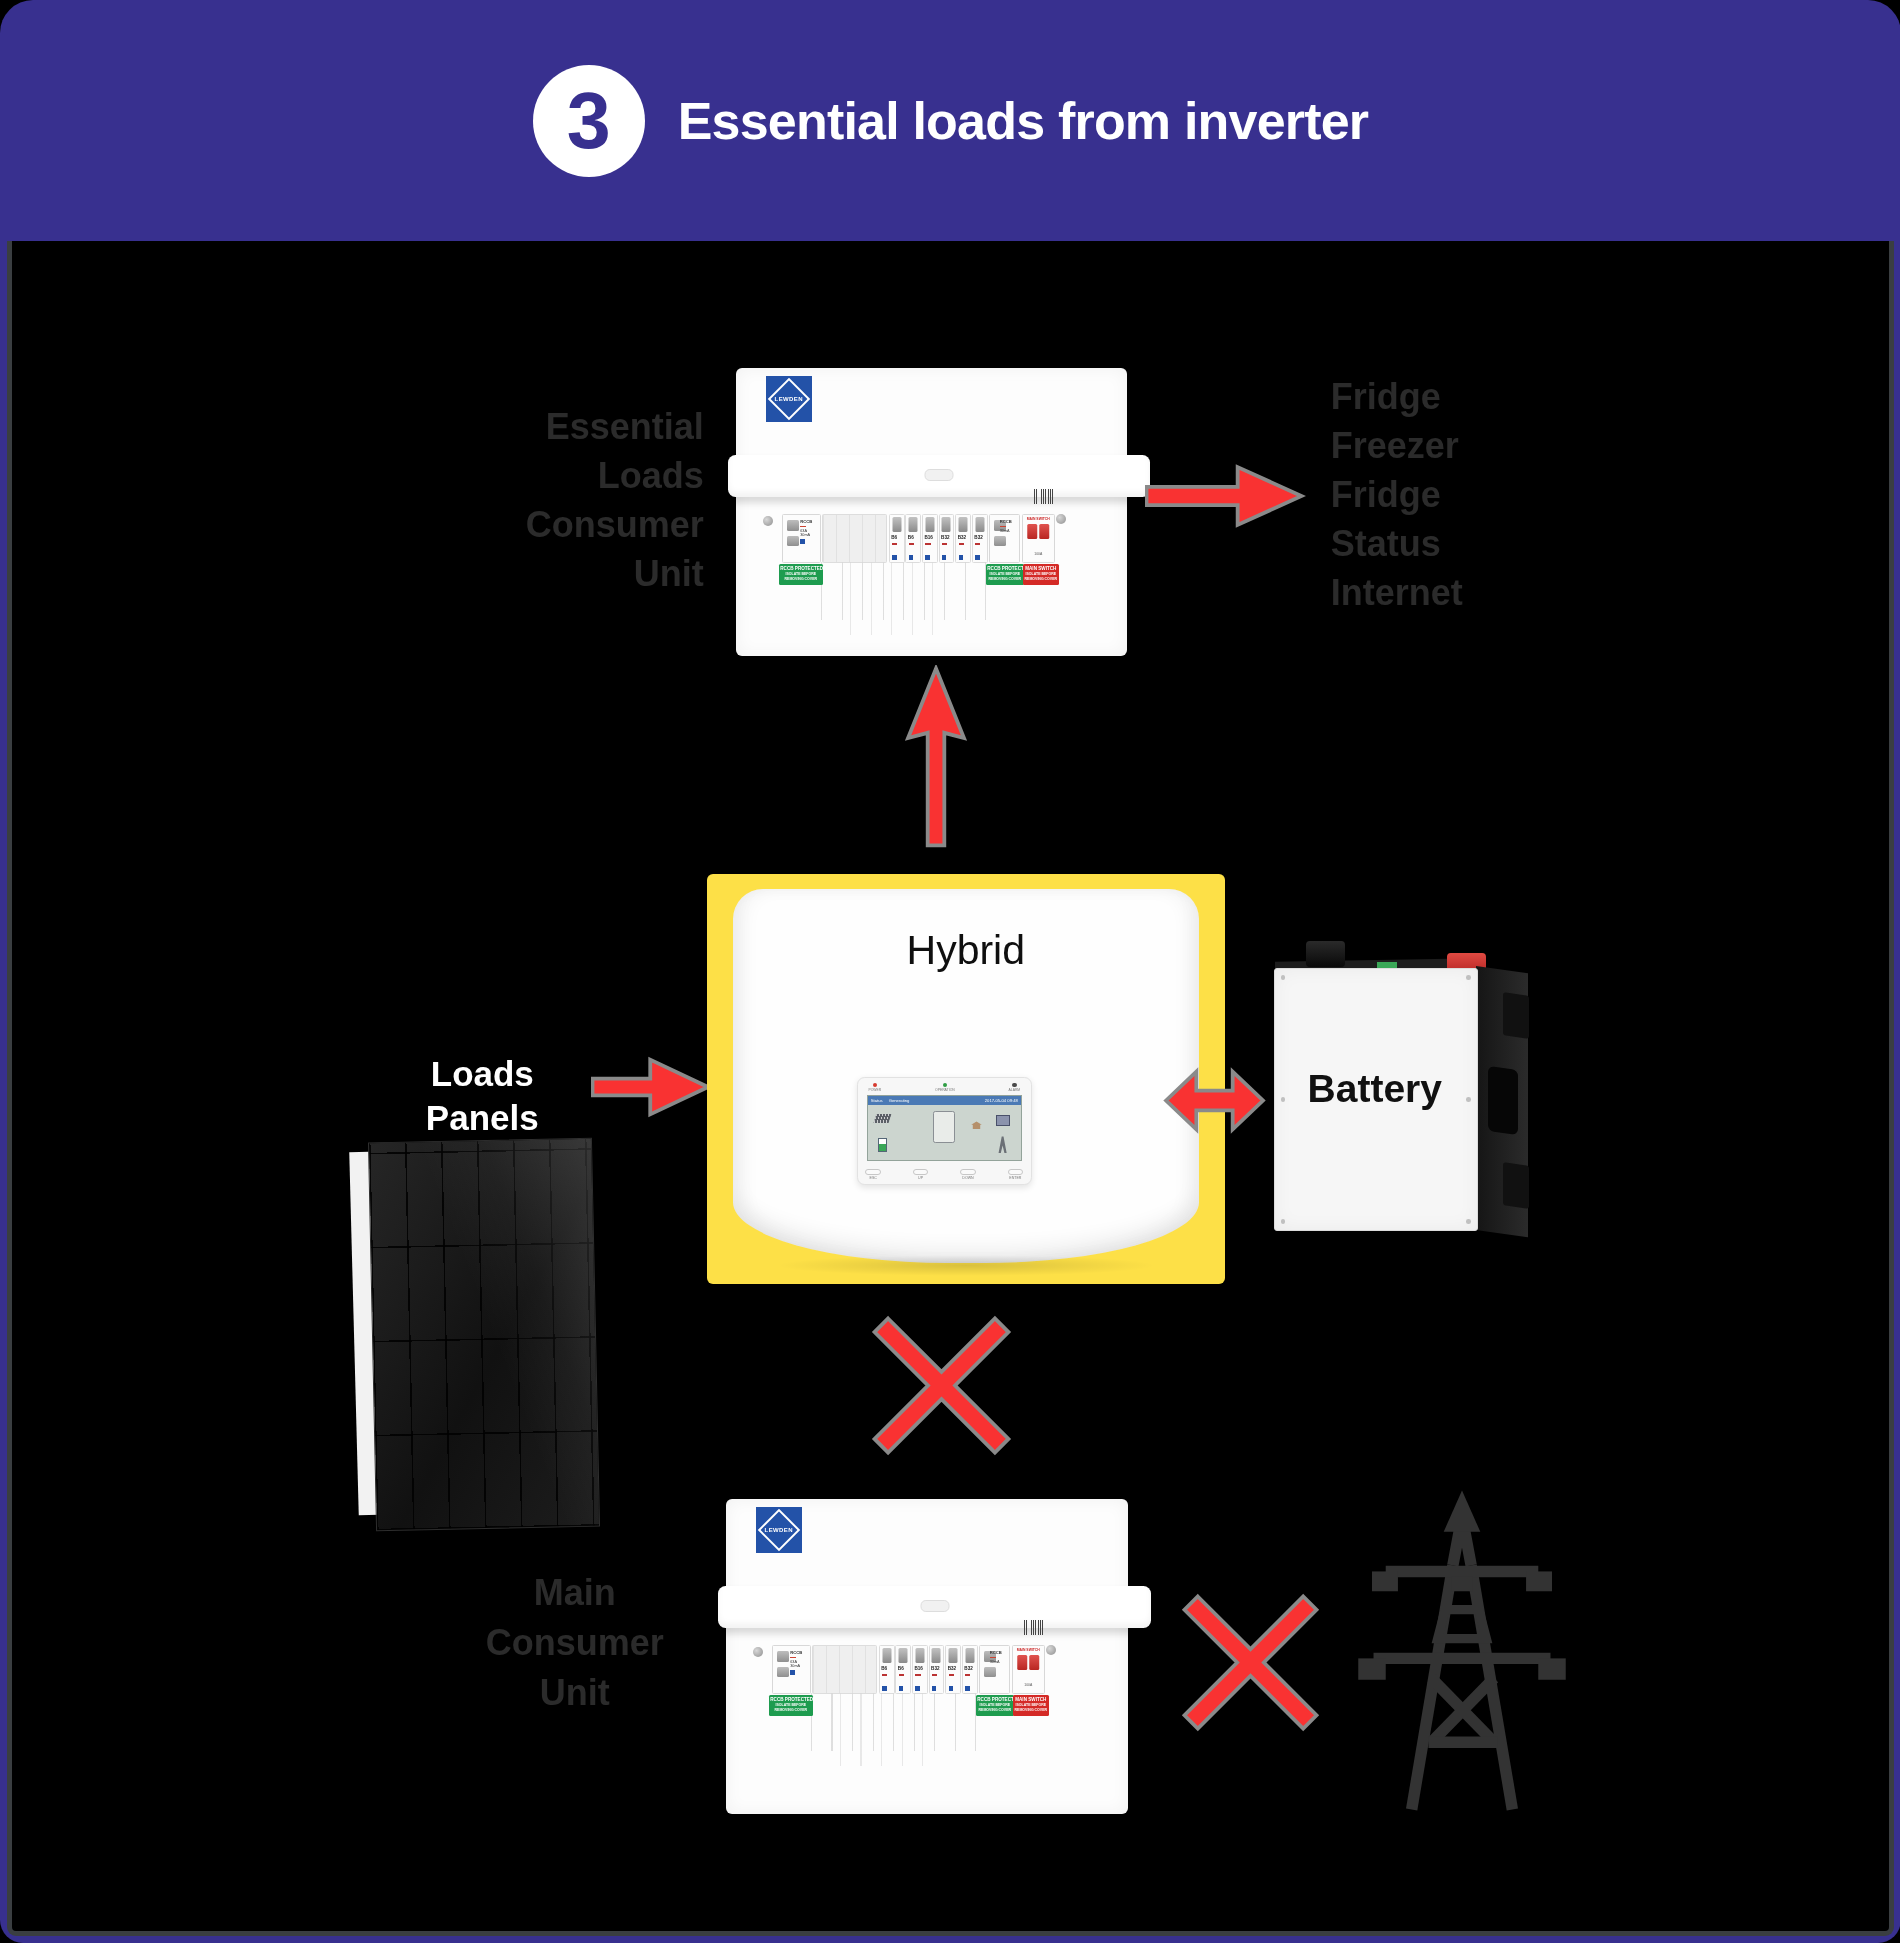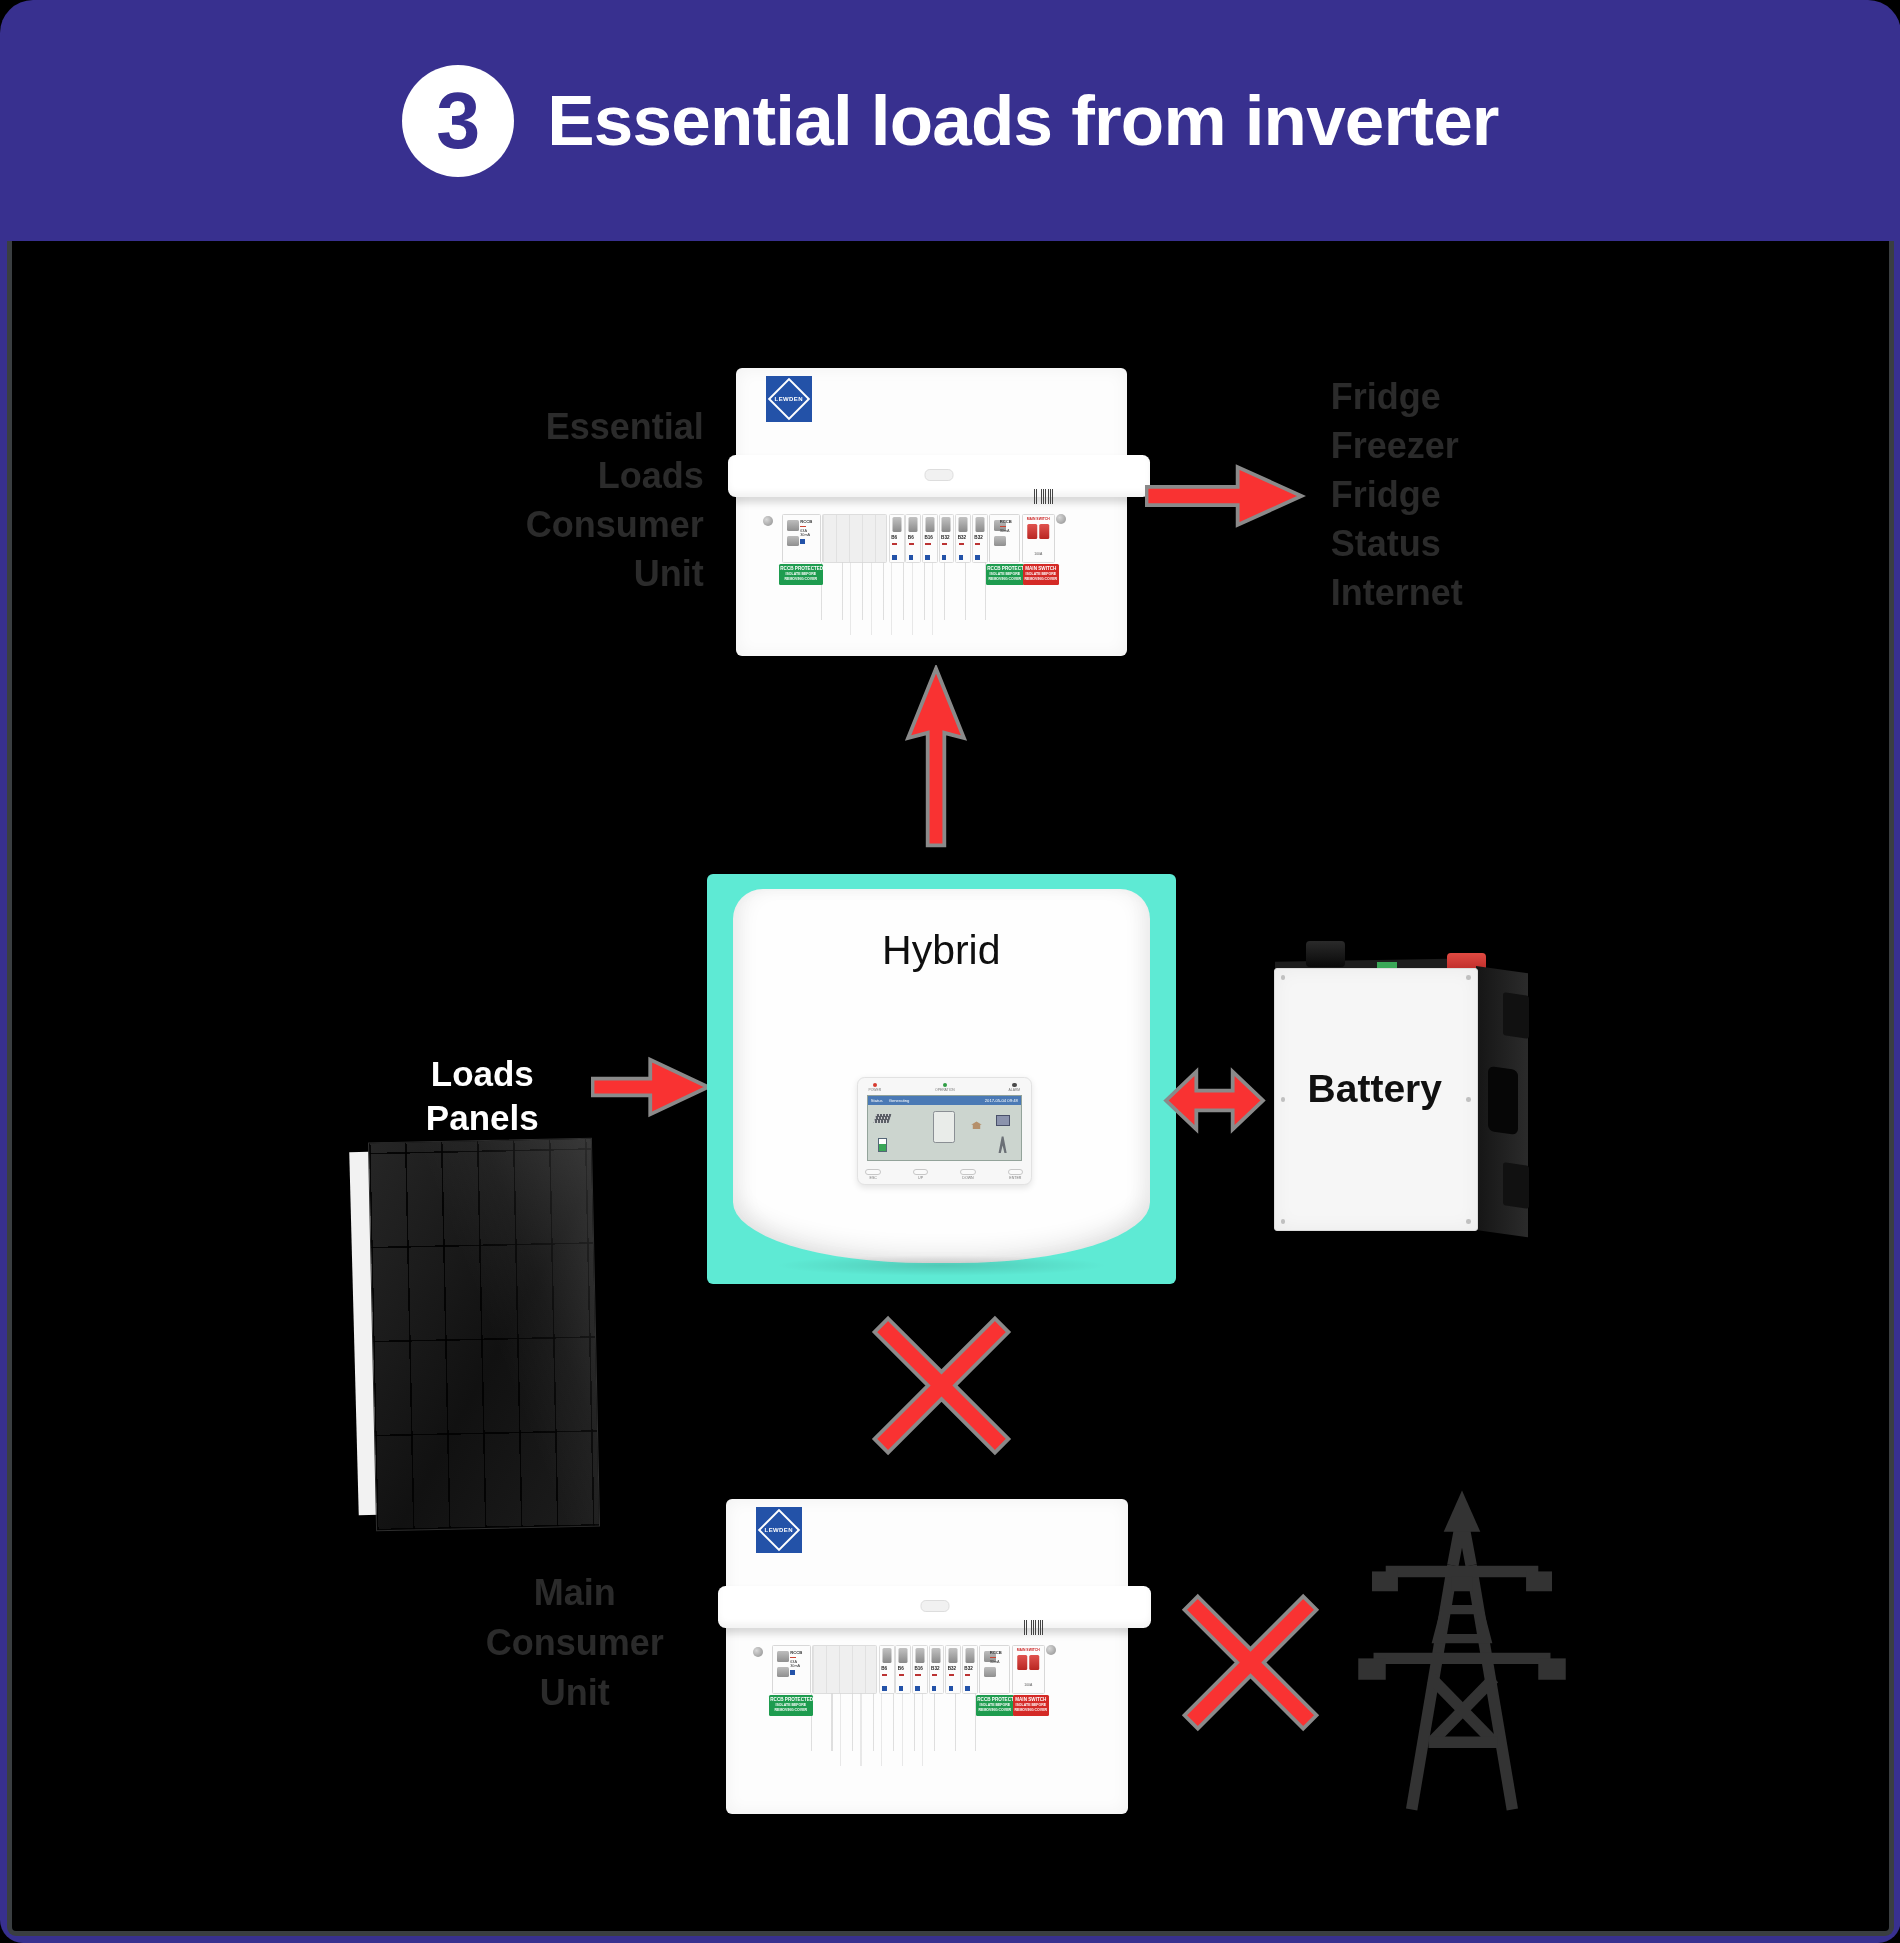--- a/index.html
+++ b/index.html
@@ -2,21 +2,21 @@
 <html style="font-size:12px"><head>
 <meta charset="utf-8">
 <style>
   html,body{margin:0;padding:0;background:#000;width:1901px;height:1943px;overflow:hidden;
     font-family:"Liberation Sans", sans-serif;}
   #frame{position:relative;width:1901px;height:1943px;background:#38308F;border-radius:33px 33px 23px 23px;overflow:hidden;}
   
   #header{position:absolute;left:0;top:0;width:100%;height:241px;display:flex;align-items:center;justify-content:center;gap:33px;}
   #step-circle{width:112px;height:112px;border-radius:50%;background:#fff;display:flex;align-items:center;justify-content:center;
     color:#38308F;font-size:79px;font-weight:bold;line-height:1;}
-  #page-title{color:#fff;font-size:71px;font-weight:bold;letter-spacing:-0.8px;}
+  #page-title{color:#fff;font-size:52px;font-weight:bold;letter-spacing:-0.8px;}
   
   #content{position:absolute;left:6.8px;right:6.8px;top:241px;bottom:6.8px;background:#000;
     border-left:5.3px solid #3A3E41;border-right:5.3px solid #3A3E41;border-bottom:5.3px solid #3A3E41;border-radius:0 0 9px 9px;}
   .abs{position:absolute;}
   
   .lbl{position:absolute;color:#2B2B2B;font-weight:bold;font-size:36px;line-height:49px;}
   .lbl .ln{white-space:nowrap;}
   
   .consumer-unit{position:absolute;}
   .cu-box{position:absolute;inset:0;background:#fdfdfd;border-radius:6px;box-shadow:0 7.6px 16.7px rgba(0,0,0,.45), inset 0 0 18px rgba(0,0,0,.05);}
@@ -58,21 +58,21 @@
   .cu-wires.w2{left:114px;top:194px;width:91px;height:73px;opacity:.55;}
   .sticker{position:absolute;top:196px;color:#fff;font-weight:bold;text-align:center;border-radius:1.5px;padding:2.3px 1.5px;z-index:2;}
   .sticker .ln{font-size:3.5px;line-height:5px;white-space:nowrap;}
   .sticker .ln0{font-size:4.6px;line-height:6px;}
   .sticker.green{background:#1E9C4F;}
   .sticker.red{background:#D42A26;}
   .sticker.s1{left:43px;width:41px;}
   .sticker.s2{left:250px;width:35px;}
   .sticker.s3{left:287px;width:33px;}
   
-  #inverter-card{left:702px;top:874px;width:469px;height:410px;background:#5eead4;border-radius:6px;}
+  #inverter-card{left:702px;top:874px;width:518px;height:410px;background:#fde047;border-radius:6px;}
   #inverter-device{position:absolute;left:26px;right:26px;top:15px;bottom:21px;background:#fefefe;
     border-radius:30px 30px 46% 46% / 30px 30px 61px 61px;
     box-shadow:inset 0 -13.7px 20px rgba(0,0,0,.07), inset 12px 0 16.7px rgba(0,0,0,.04), inset -12px 0 16.7px rgba(0,0,0,.04);}
   #inverter-shadow{position:absolute;left:68px;right:68px;bottom:7.6px;height:21px;border-radius:50%;
     background:radial-gradient(ellipse at center,rgba(0,0,0,.14),transparent 70%);}
   #inverter-label{position:absolute;left:0;top:50px;width:100%;text-align:center;color:#0f0f0f;font-size:41px;line-height:52px;font-weight:normal;}
   .inv-screen{position:absolute;left:150px;top:203px;width:173px;height:106px;background:#f7f7f7;border:1.5px solid #e2e2e2;border-radius:7.6px;
     box-shadow:0 2.3px 6px rgba(0,0,0,.10);}
   .leds{position:absolute;left:10.6px;right:10.6px;top:4.6px;display:flex;justify-content:space-between;}
   .led{display:flex;flex-direction:column;align-items:center;gap:0.8px;}

